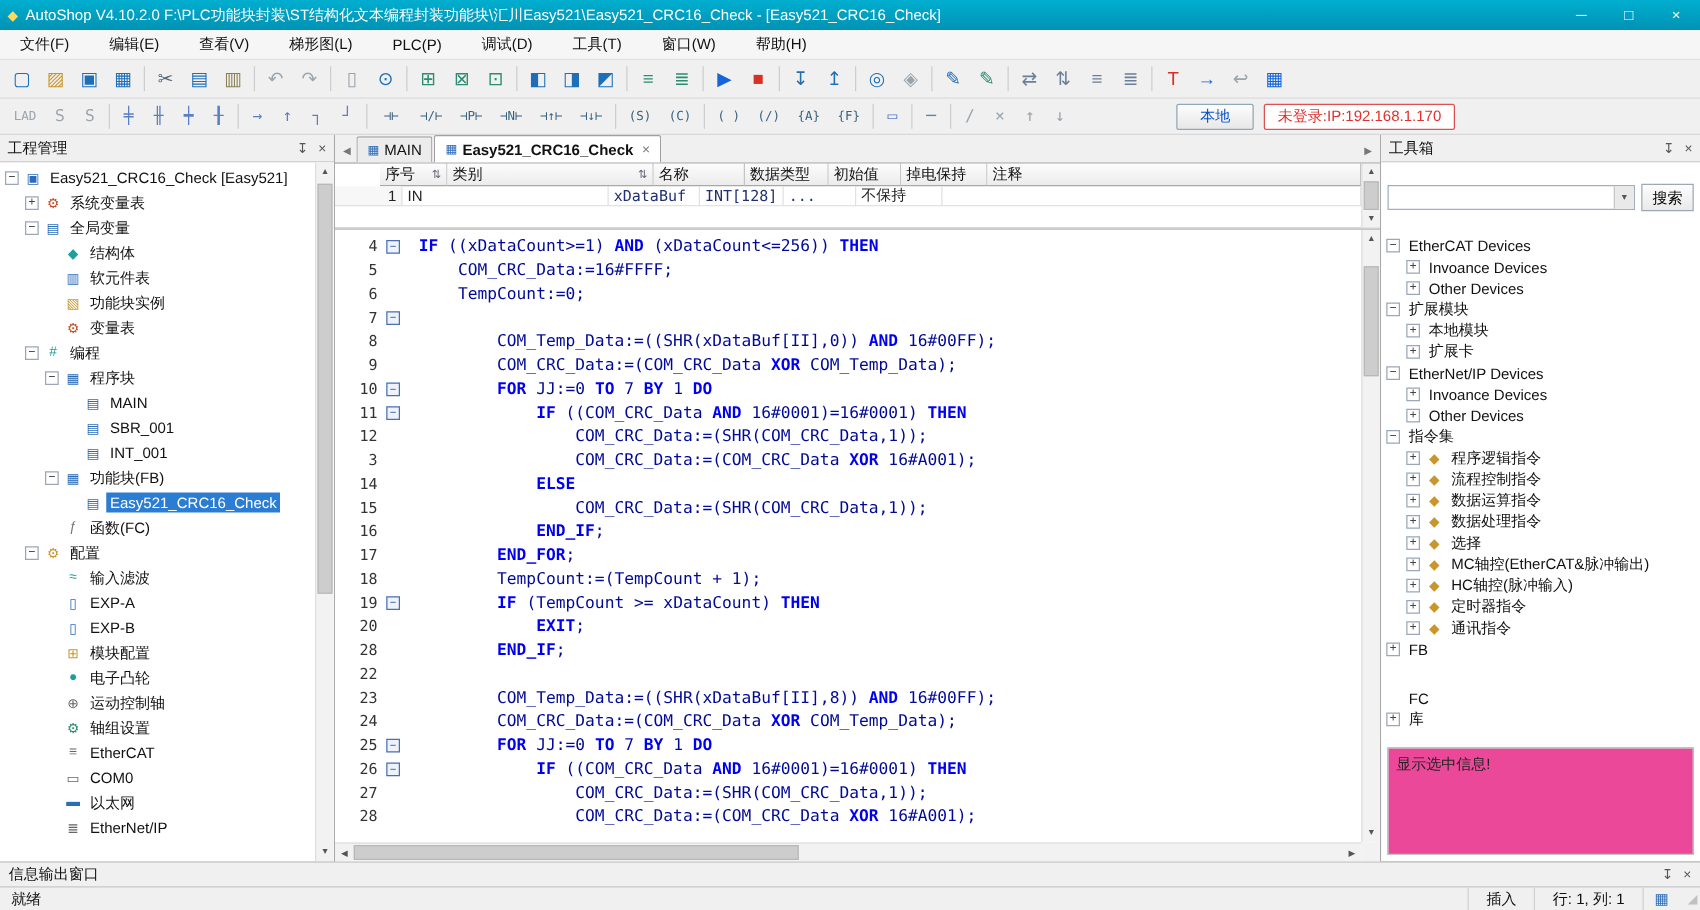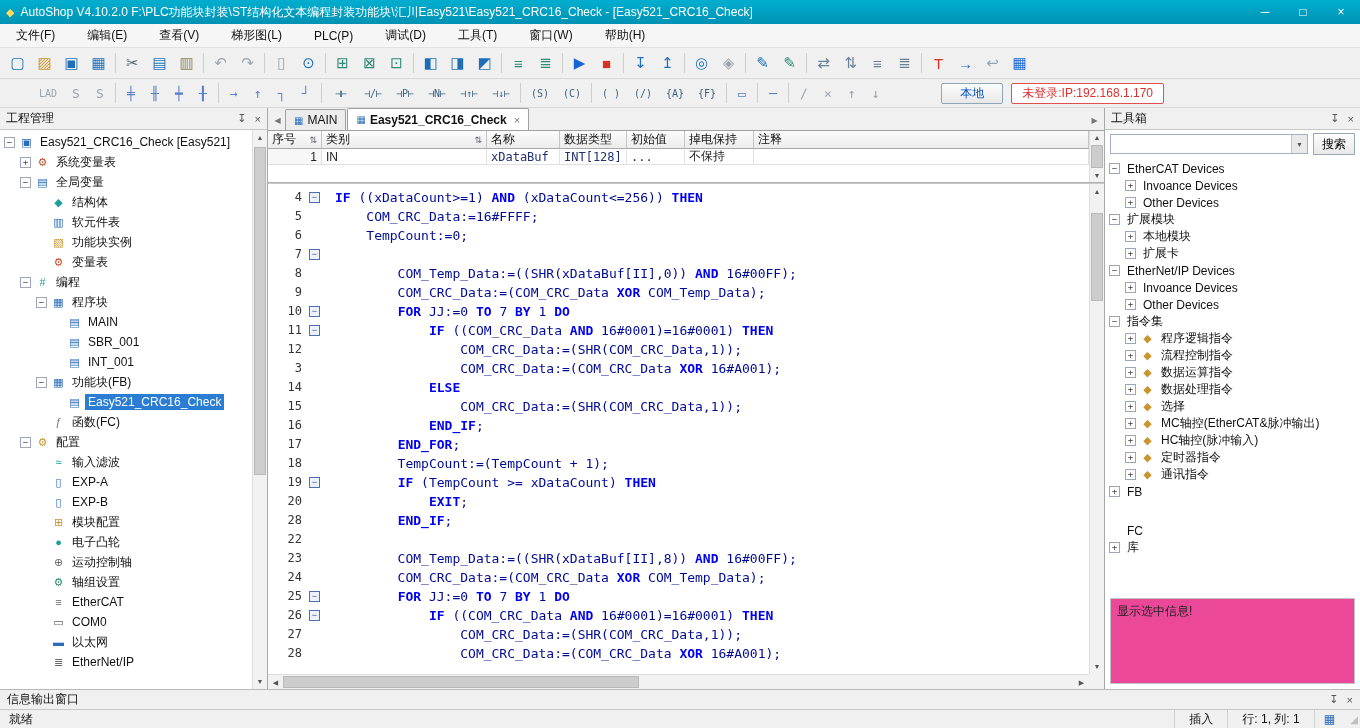--- a/index.html
+++ b/index.html
@@ -17,21 +17,21 @@
   
   .menubar { height:24px; display:flex; align-items:center; background:#f6f6f6;
              border-bottom:1px solid #e2e2e2; font-size:12px; flex:none; }
   .menu-item { padding:3px 16px; }
 
   
   .toolbar { display:flex; align-items:center; padding:1px 4px; background:#f0f0f0;
              border-bottom:1px solid #d8d8d8; flex:none; }
   .t1 { height:31px; }
   .t2 { height:29px; }
-  .t2-icons { display:flex; align-items:center;margin-left:28px; }
+  .t2-icons { display:flex; align-items:center; }
   .tbtn { width:27px; height:25px; display:flex; align-items:center; justify-content:center;
           font-size:15px; border:1px solid transparent; border-radius:2px; }
   .t2b { width:24px; height:22px; font-size:13px; font-family:"DejaVu Sans Mono","Liberation Mono",monospace; }
   .t2b.wide { width:32px; font-size:10px; }
   .tsep { width:1px; height:20px; background:#cdcdcd; margin:0 3px; flex:none; }
   .conn-btn { height:21px; display:flex; align-items:center; font-size:12px; border-radius:2px; }
   .conn-btn.local { margin-left:auto; margin-right:8px; padding:0 18px; color:#0050c8;
                     border:1px solid #8fa8b8; background:linear-gradient(#fdfdfd,#e7e7e7); }
   .conn-btn.login { margin-right:192px; padding:0 10px; color:#e03030;
                     border:1px solid #e05050; background:#fff; }
@@ -110,21 +110,21 @@
           font-family:"DejaVu Sans Mono","Liberation Mono",monospace; flex:none; }
   .foldcol { width:17px; flex:none; position:relative; }
   .fbox { position:absolute; left:3px; top:4px; width:11px; height:11px; border:1px solid #4a6fb5;
           background:#eef3fb; color:#2a4f9e; font-size:9px; line-height:9px; text-align:center; }
   .ctext { white-space:pre; color:#000a96; padding-left:12px; font-size:13px;
            font-family:"DejaVu Sans Mono","Liberation Mono",monospace; }
   .kw { color:#0000f0; font-weight:bold; }
   .esb { bottom:15px; }
 
   
-  .searchrow { display:flex; align-items:center; padding:3px 5px; background:#fff; flex:none; }
+  .searchrow { display:flex; align-items:center; padding:17px 5px; background:#fff; flex:none; }
   .combo { flex:1; height:20px; border:1px solid #a0b0c0; position:relative; background:#fff; }
   .combo-arrow { position:absolute; right:0; top:0; bottom:0; width:16px; background:#e9e9e9;
                  border-left:1px solid #c8c8c8; font-size:7px; display:flex; align-items:center;
                  justify-content:center; color:#555; }
   .sbtn { margin-left:5px; height:22px; width:42px; border:1px solid #9aa8b8;
           background:linear-gradient(#fdfdfd,#e9e9e9); font-size:12px; font-family:inherit; }
   .infobox { height:86px; margin:5px; border:1px solid #c4c4c4; background:#ec4899;
              padding:4px 6px; font-size:12px; color:#222; flex:none; }
 
   
@@ -551,21 +551,21 @@
             <span class="tab-icon">▦</span>
             <span class="tab-label">Easy521_CRC16_Check</span>
             <span class="tab-close">×</span>
           </div>
         </div>
       <span class="tabnav right">▶</span>
     </div>
 
     <div class="vargrid">
       <div class="vthead" id="vthead">
-          <div class="vth" style="width: 54px;">
+          <div class="vth" style="width: 54px; margin-left: 36px;">
             <span class="lbl">序号</span>
             <span class="sort">⇅</span>
           </div>
           <div class="vth" style="width: 165px;">
             <span class="lbl">类别</span>
             <span class="sort">⇅</span>
           </div>
           <div class="vth" style="width: 73px;">
             <span class="lbl">名称</span>
           </div>

